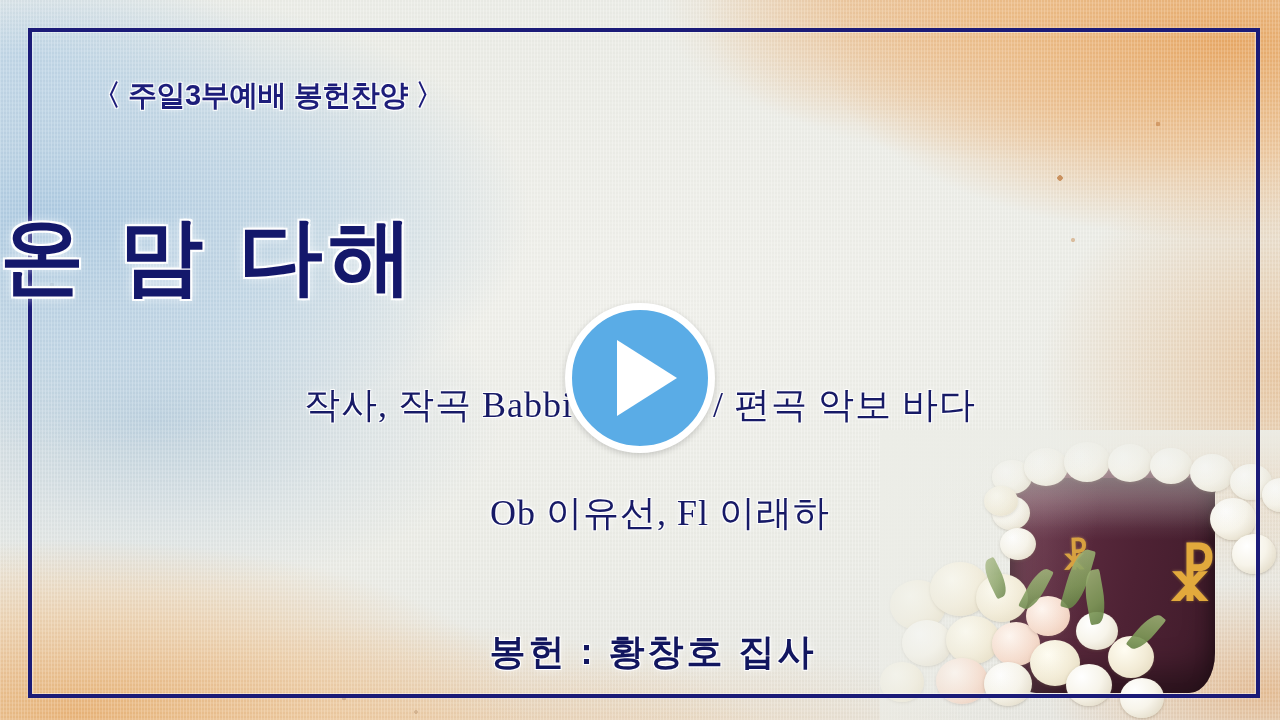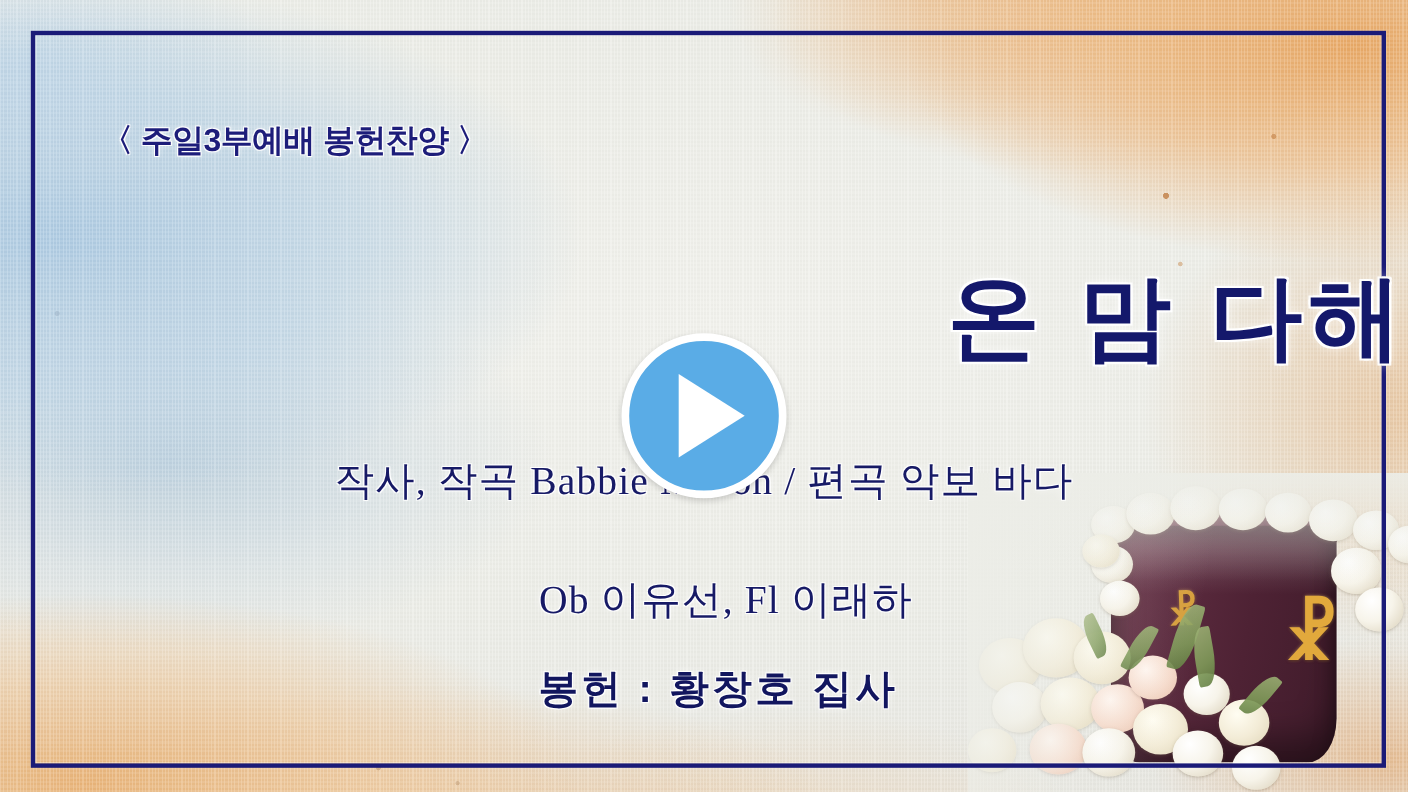--- a/index.html
+++ b/index.html
@@ -159,21 +159,20 @@
     box-shadow: 0 0 0 1px rgba(255,255,255,.45) inset, 0 0 2px rgba(255,255,255,.35);
     pointer-events: none;
     z-index: 20;
   }
 
   
   #content {
     position: absolute;
     inset: 0;
     z-index: 25;
-    margin-top: 32px;
   }
   #program-label {
     position: absolute;
     left: 92px;
     top: 76px;
     font-family: "Liberation Sans", sans-serif;
     font-weight: 700;
     font-size: 29px;
     letter-spacing: -0.5px;
     color: #1d1d7a;
@@ -181,21 +180,21 @@
       -1px -1px 0 rgba(255,255,255,.85), 1px -1px 0 rgba(255,255,255,.85),
       -1px  1px 0 rgba(255,255,255,.85), 1px  1px 0 rgba(255,255,255,.85),
        0 0 6px rgba(255,255,255,.75);
     white-space: nowrap;
   }
   #song-title {
     position: absolute;
     left: 0;
     right: 0;
     top: 200px;
-    text-align: right;
+    text-align: left;
     font-family: "Liberation Sans", sans-serif;
     font-weight: 700;
     font-size: 84px;
     letter-spacing: 6px;
     color: #14186b;
     text-shadow:
       -2px -2px 0 rgba(255,255,255,.92), 2px -2px 0 rgba(255,255,255,.92),
       -2px  2px 0 rgba(255,255,255,.92), 2px  2px 0 rgba(255,255,255,.92),
        0 0 12px rgba(255,255,255,.8);
     white-space: nowrap;
@@ -212,21 +211,21 @@
     letter-spacing: 1px;
     text-shadow:
       -1px -1px 0 rgba(255,255,255,.85), 1px -1px 0 rgba(255,255,255,.85),
       -1px  1px 0 rgba(255,255,255,.85), 1px  1px 0 rgba(255,255,255,.85),
        0 0 8px rgba(255,255,255,.75);
     white-space: nowrap;
   }
   #credit-composer  { top: 381px; }
   #credit-players   { top: 489px; padding-left: 40px; }
   #credit-offering  {
-    top: 570px;
+    top: 628px;
     font-family: "Liberation Sans", sans-serif;
     font-weight: 700;
     font-size: 36px;
     letter-spacing: 3px;
     color: #12165f;
     padding-left: 26px;
   }
 
   
   #play-button {

